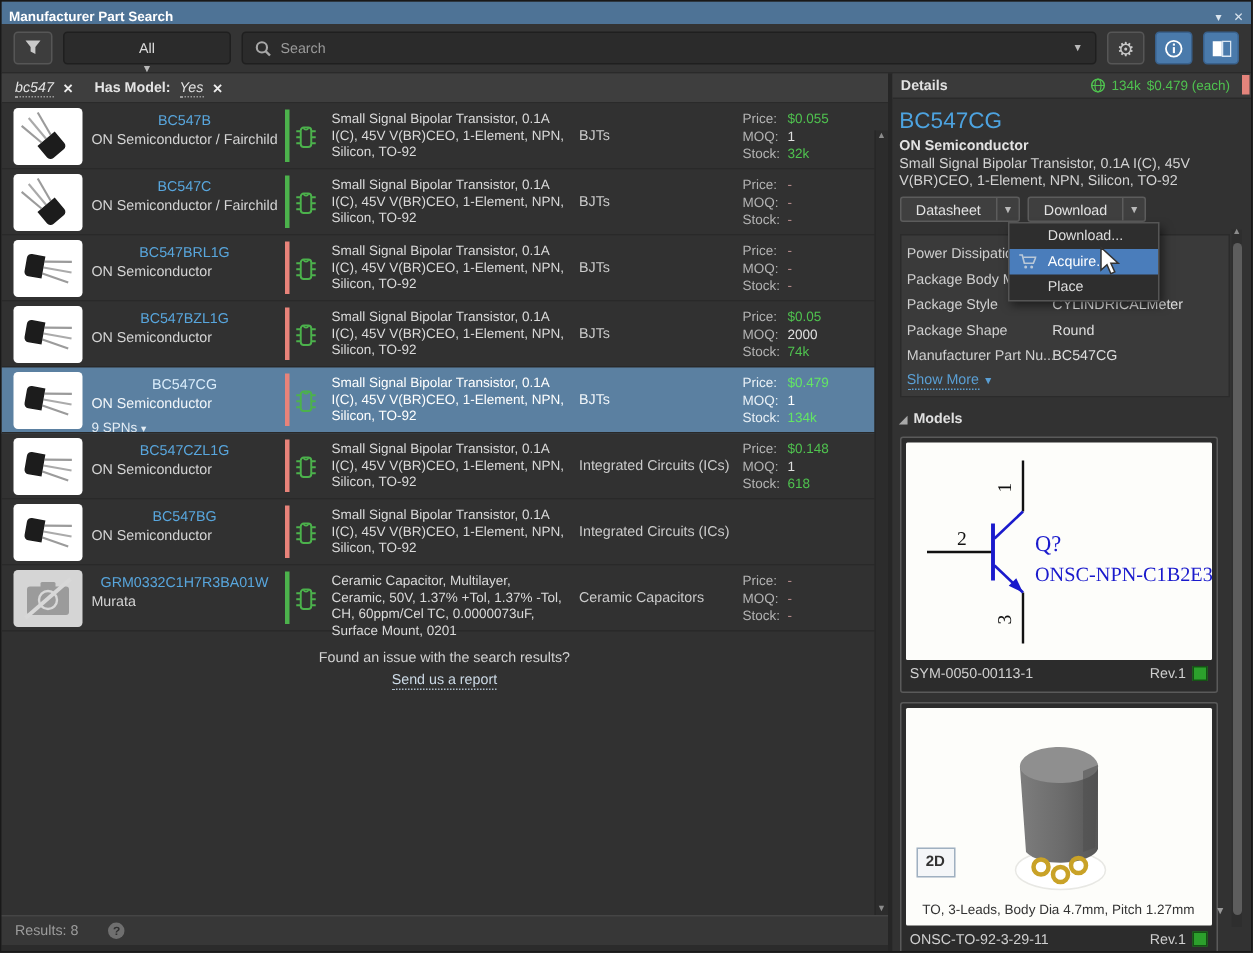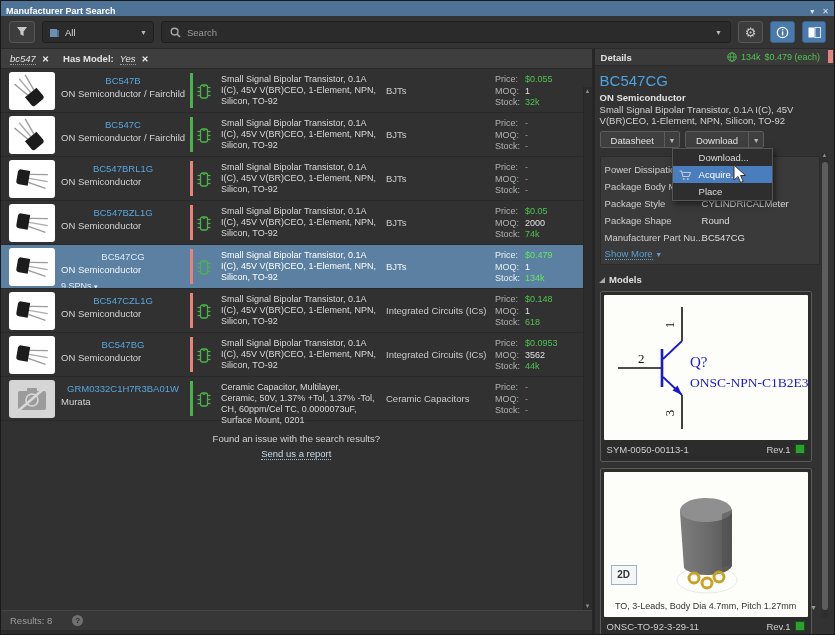--- a/index.html
+++ b/index.html
@@ -10,21 +10,21 @@
   
   .titlebar { height:15px; background:#4e7396; display:flex; align-items:flex-end; padding:0 5px; }
   .titlebar .t { color:#fff; font-size:9px; font-weight:bold; }
   .titlebar .sp { flex:1; }
   .titlebar .tbico { color:#dce6ef; font-size:8px; margin-left:8px; cursor:default; }
 
   
   .toolbar { height:33px; background:#343434; display:flex; align-items:center; gap:7px; padding:0 8px; border-bottom:1px solid #2a2a2a; }
   .tbtn { height:22px; background:#3d3d3d; border:1px solid #565656; border-radius:3px; display:flex; align-items:center; justify-content:center; }
   .tbtn.blue { background:#4a7aab; border-color:#39618c; }
-  .dd-all { width:112px; height:22px; background:#2b2b2b; border:1px solid #1f1f1f; border-radius:3px; display:flex; align-items:center; padding:0 6px; gap:5px; }
+  .dd-all { width:112px; height:22px; background:#2b2b2b; border:1px solid #1f1f1f; border-radius:3px; display:flex; align-items:center; padding:0 6px; gap:5px;flex-direction:column; }
   .dd-all .lbl { color:#ddd; font-size:9.5px; flex:1; }
   .caret { color:#b9b9b9; font-size:7px; }
   .searchbox { flex:1; height:22px; background:#2b2b2b; border:1px solid #1f1f1f; border-radius:3px; display:flex; align-items:center; padding:0 8px; gap:6px; }
   .searchbox .ph { color:#9a9a9a; font-size:9.5px; flex:1; }
   .gear { color:#c9c9c9; font-size:13px; line-height:1; }
 
   .main { display:flex; height:587px; }
   .leftcol { width:592px; background:#313131; display:flex; flex-direction:column; position:relative; }
   .divider { width:3px; background:#262626; }
   .rightcol { width:240px; background:#323232; position:relative; }
@@ -427,25 +427,20 @@
                   <line x1="0.5" y1="4.5" x2="3.5" y2="4.5" stroke="#4cb24c" stroke-width="1.2"></line>
                   <line x1="0.5" y1="8.5" x2="3.5" y2="8.5" stroke="#4cb24c" stroke-width="1.2"></line>
                   <line x1="0.5" y1="12.5" x2="3.5" y2="12.5" stroke="#4cb24c" stroke-width="1.2"></line>
                   <line x1="10.5" y1="4.5" x2="13.5" y2="4.5" stroke="#4cb24c" stroke-width="1.2"></line>
                   <line x1="10.5" y1="8.5" x2="13.5" y2="8.5" stroke="#4cb24c" stroke-width="1.2"></line>
                   <line x1="10.5" y1="12.5" x2="13.5" y2="12.5" stroke="#4cb24c" stroke-width="1.2"></line>
                 </svg></div>
             </div>
             <div class="c-desc">Small Signal Bipolar Transistor, 0.1A I(C), 45V V(BR)CEO, 1-Element, NPN, Silicon, TO-92</div>
             <div class="c-cat">Integrated Circuits (ICs)</div>
-            <div class="c-supply">
-              <div><span class="slbl">Price:</span><span class="sval green">$0.0953</span></div>
-              <div><span class="slbl">MOQ:</span><span class="sval">3562</span></div>
-              <div><span class="slbl">Stock:</span><span class="sval green">44k</span></div>
-            </div>
           </div>
           <div class="trow">
             <div class="c-thumb">
               <div class="thumbbox gray"><svg width="46" height="38" viewBox="0 0 46 38">
                   <rect x="9" y="11" width="28" height="19" rx="2" fill="#9b9b9b"></rect>
                   <rect x="18" y="8" width="10" height="5" rx="1" fill="#9b9b9b"></rect>
                   <circle cx="23" cy="20" r="6" fill="none" stroke="#d8d8d8" stroke-width="1.6"></circle>
                   <line x1="8" y1="32" x2="38" y2="6" stroke="#d8d8d8" stroke-width="2.6"></line>
                 </svg></div>
             </div>

